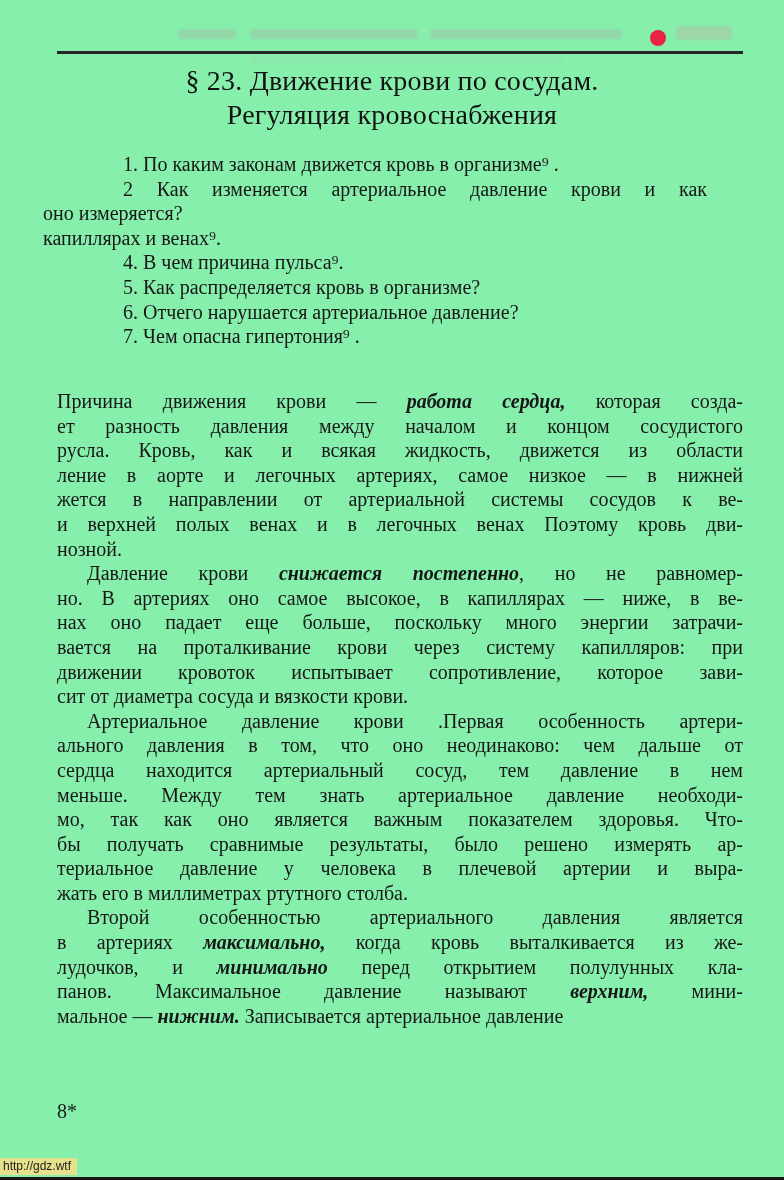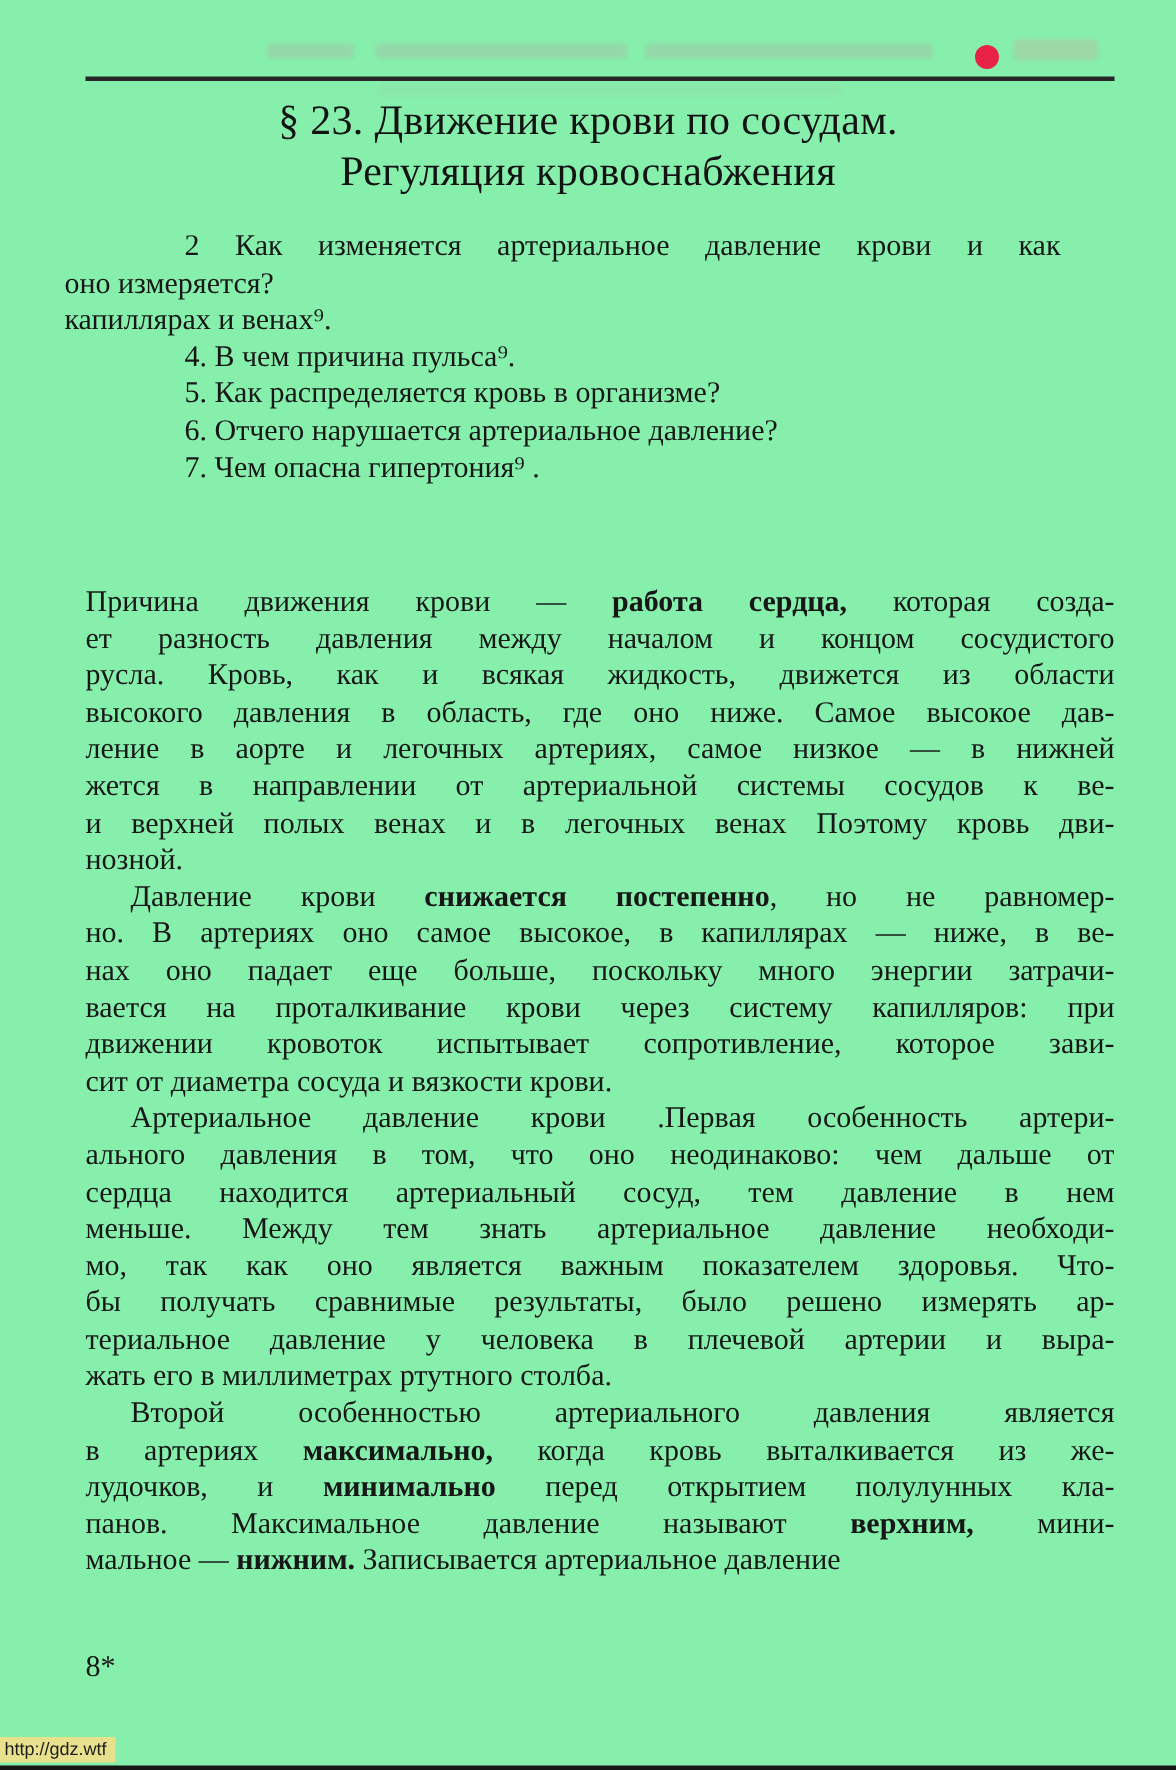--- a/index.html
+++ b/index.html
@@ -33,21 +33,21 @@
   .qline.first { text-indent:80px; }
   .qline.j { text-align:justify; text-align-last:justify; }
 
   .body-text {
     position:absolute; top:389px; left:57px; width:686px;
     font-size:20px; line-height:24.6px;
   }
   .para { margin:0; }
   .ln.j { text-align:justify; text-align-last:justify; }
   .ln.ind { text-indent:30px; }
-  .bi { font-weight:bold; }
+  .bi { font-weight:bold; font-style:italic; }
 
   .signature { position:absolute; top:1100px; left:57px; font-size:20px; }
 
   .watermark {
     position:absolute; left:0; bottom:5px;
     background:#e7e08c; color:#1d1d1d;
     font-family:"Liberation Sans",sans-serif; font-size:12px;
     padding:1px 6px 2px 3px;
   }
   .bottom-line { position:absolute; left:0; bottom:0; width:100%; height:3px; background:#161616; }
@@ -68,20 +68,23 @@
 
   <div class="head-rule"></div>
 
   <h1 class="title">
     <div>§ 23. Движение крови по сосудам.</div>
     <div>Регуляция кровоснабжения</div>
   </h1>
 
   <div class="questions" id="questions">
       <div>
+        <div class="qline first">1. По каким законам движется кровь в организме⁹ .</div>
+      </div>
+      <div>
         <div class="qline first j">2 Как изменяется артериальное давление крови и как</div>
         <div class="qline">оно измеряется?</div>
       </div>
       <div>
         <div class="qline">капиллярах и венах⁹.</div>
       </div>
       <div>
         <div class="qline first">4. В чем причина пульса⁹.</div>
       </div>
       <div>
@@ -93,21 +96,20 @@
       <div>
         <div class="qline first">7. Чем опасна гипертония⁹ .</div>
       </div>
     </div>
 
   <div class="body-text" id="paragraphs">
       <div class="para">
         <div class="ln j"><span>Причина движения крови — </span><span class="bi">работа сердца,</span><span> которая созда-</span></div>
         <div class="ln j"><span>ет разность давления между началом и концом сосудистого</span></div>
         <div class="ln j"><span>русла. Кровь, как и всякая жидкость, движется из области</span></div>
-        <div class="ln j"><span>высокого давления в область, где оно ниже. Самое высокое дав-</span></div>
         <div class="ln j"><span>ление в аорте и легочных артериях, самое низкое — в нижней</span></div>
         <div class="ln j"><span>жется в направлении от артериальной системы сосудов к ве-</span></div>
         <div class="ln j"><span>и верхней полых венах и в легочных венах Поэтому кровь дви-</span></div>
         <div class="ln"><span>нозной.</span></div>
       </div>
       <div class="para">
         <div class="ln j ind"><span>Давление крови </span><span class="bi">снижается постепенно</span><span>, но не равномер-</span></div>
         <div class="ln j"><span>но. В артериях оно самое высокое, в капиллярах — ниже, в ве-</span></div>
         <div class="ln j"><span>нах оно падает еще больше, поскольку много энергии затрачи-</span></div>
         <div class="ln j"><span>вается на проталкивание крови через систему капилляров: при</span></div>

